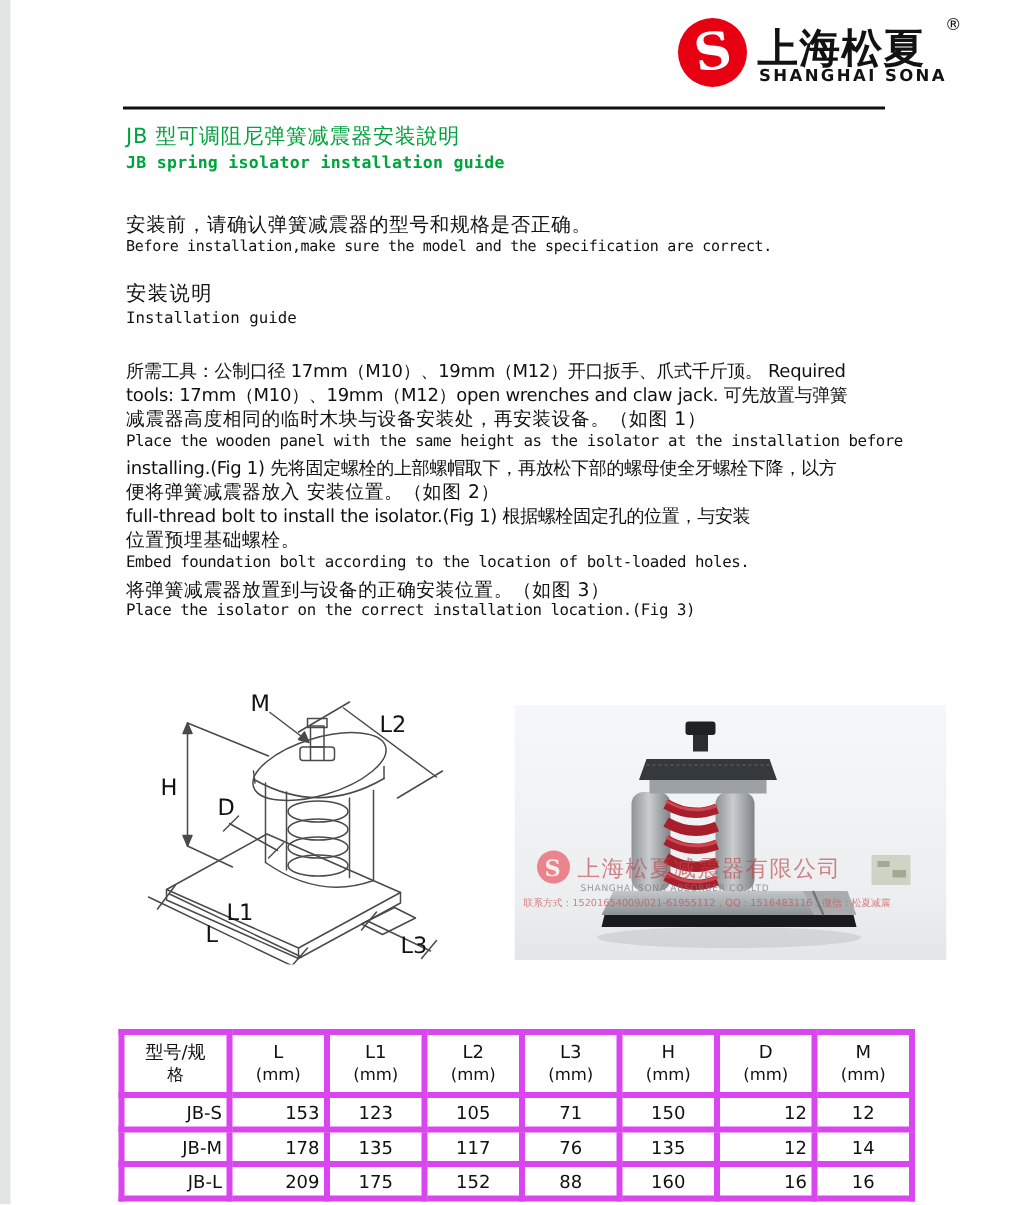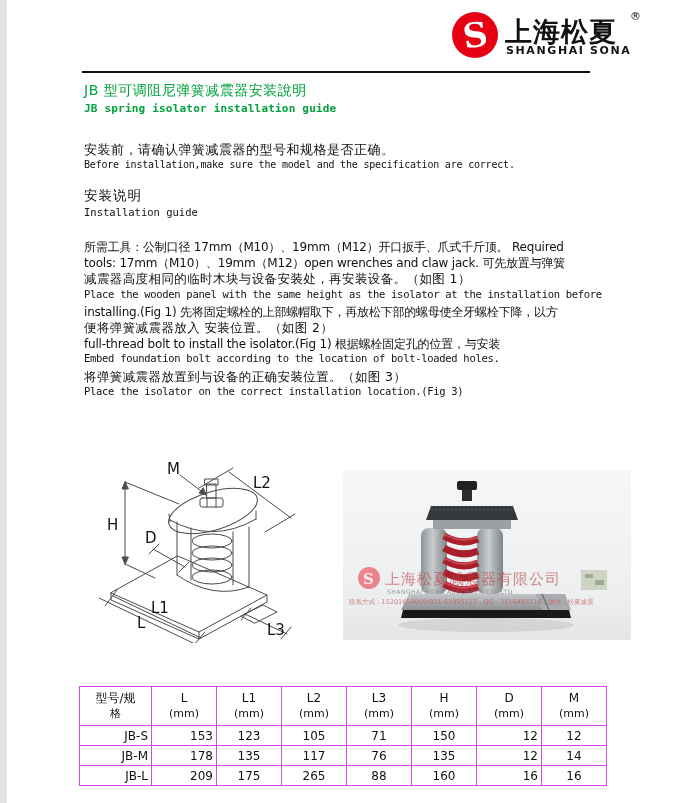--- a/index.html
+++ b/index.html
@@ -36,21 +36,21 @@
   .ln.cn{font-size:12.5px;letter-spacing:0.4px;}
   .ln.en{font-size:10.5px;letter-spacing:-0.3px;font-family:"DejaVu Sans Mono","Liberation Mono",monospace;}
   .ln.mx{font-size:12px;letter-spacing:-0.2px;}
 
   .diagram{position:absolute;left:95px;top:448px;}
   .photo{position:absolute;left:343px;top:470px;}
 
   
   .spec-table{position:absolute;left:79px;top:686px;border-collapse:collapse;table-layout:fixed;
               font-size:12px;color:#111;}
-  .spec-table th,.spec-table td{border:1px solid #d946ef;padding:0 3px;font-weight:normal;overflow:hidden;}
+  .spec-table th,.spec-table td{border:4px solid #d946ef;padding:0 3px;font-weight:normal;overflow:hidden;}
   .spec-table th{height:38px;text-align:center;line-height:15px;}
   .spec-table td{height:19px;}
   .al-r{text-align:right;}
   .al-c{text-align:center;}
   .hdr2{display:block;font-size:11px;}
 </style>
 </head>
 <body>
 
 <div class="page">
@@ -77,20 +77,21 @@
   <div class="sec-en">Installation guide</div>
 
   <div class="body-block">
     <div class="ln mx">所需工具：公制口径 17mm（M10）、19mm（M12）开口扳手、爪式千斤顶。 Required</div>
     <div class="ln mx">tools: 17mm（M10）、19mm（M12）open wrenches and claw jack. 可先放置与弹簧</div>
     <div class="ln cn">减震器高度相同的临时木块与设备安装处，再安装设备。（如图 1）</div>
     <div class="ln en">Place the wooden panel with the same height as the isolator at the installation before</div>
     <div class="ln mx">installing.(Fig 1) 先将固定螺栓的上部螺帽取下，再放松下部的螺母使全牙螺栓下降，以方</div>
     <div class="ln cn">便将弹簧减震器放入 安装位置。（如图 2）</div>
     <div class="ln mx">full-thread bolt to install the isolator.(Fig 1) 根据螺栓固定孔的位置，与安装</div>
+    <div class="ln cn">位置预埋基础螺栓。</div>
     <div class="ln en">Embed foundation bolt according to the location of bolt-loaded holes.</div>
     <div class="ln cn">将弹簧减震器放置到与设备的正确安装位置。（如图 3）</div>
     <div class="ln en">Place the isolator on the correct installation location.(Fig 3)</div>
   </div>
 
   <div class="diagram">
     <svg width="240" height="195" viewBox="0 0 240 195">
       <g stroke="#4a4a4a" stroke-width="1" fill="none" stroke-linejoin="round" stroke-linecap="round">
 
         <ellipse cx="118" cy="63" rx="46" ry="19" transform="rotate(-17 118 63)"></ellipse>
@@ -259,21 +260,21 @@
         <td class="al-c">117</td>
         <td class="al-c">76</td>
         <td class="al-c">135</td>
         <td class="al-r">12</td>
         <td class="al-c">14</td>
       </tr>
       <tr>
         <td class="al-r">JB-L</td>
         <td class="al-r">209</td>
         <td class="al-c">175</td>
-        <td class="al-c">265</td>
+        <td class="al-c">152</td>
         <td class="al-c">88</td>
         <td class="al-c">160</td>
         <td class="al-r">16</td>
         <td class="al-c">16</td>
       </tr>
     </tbody>
   </table>
 </div>
 
 </body></html>

